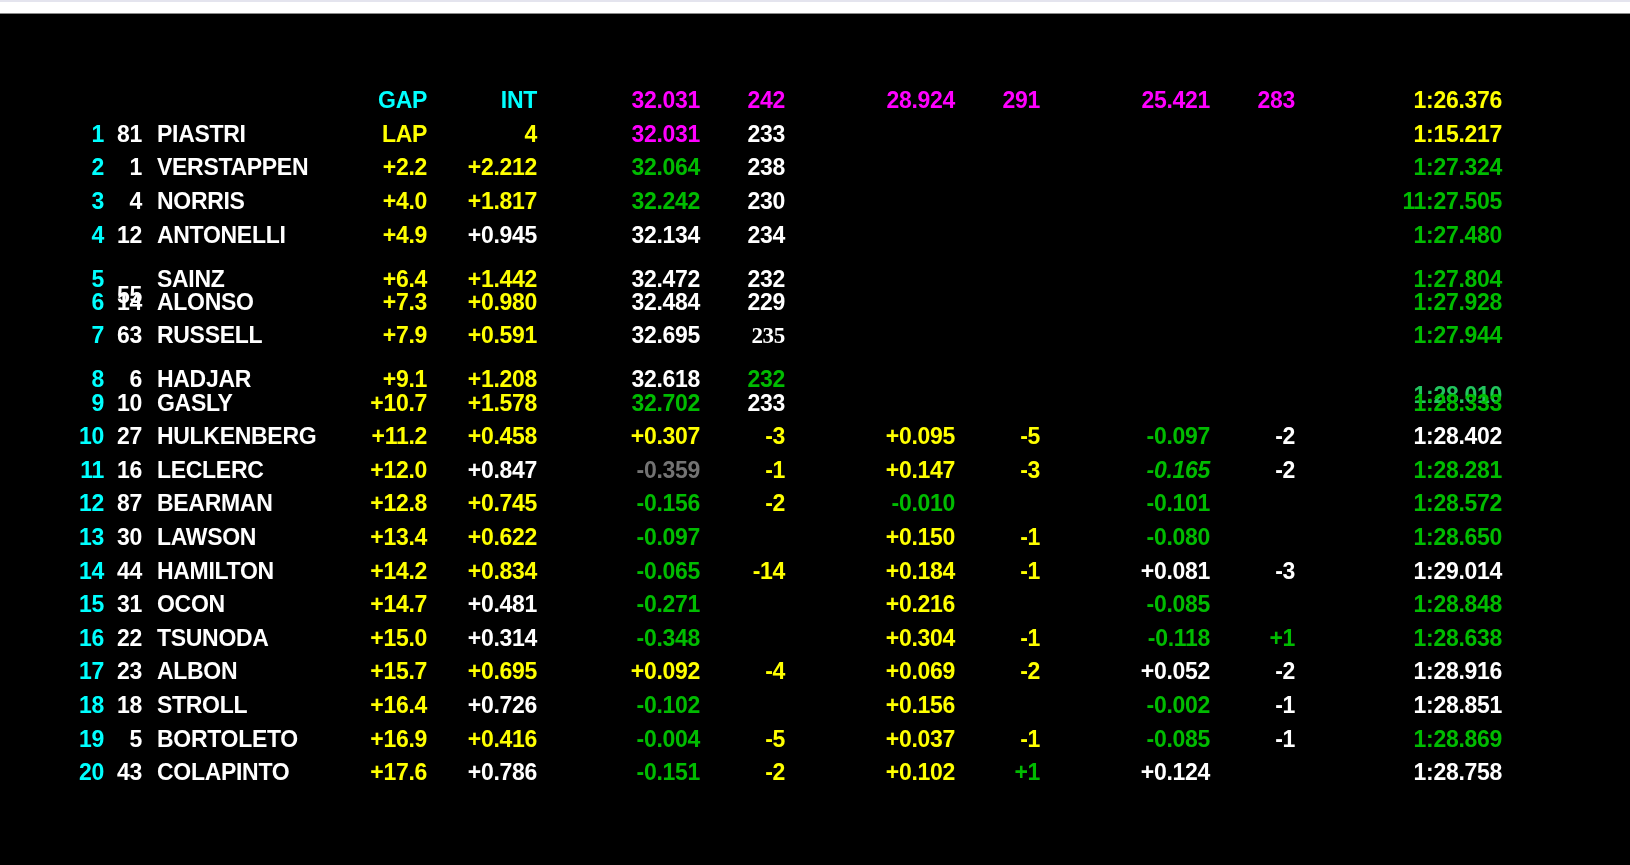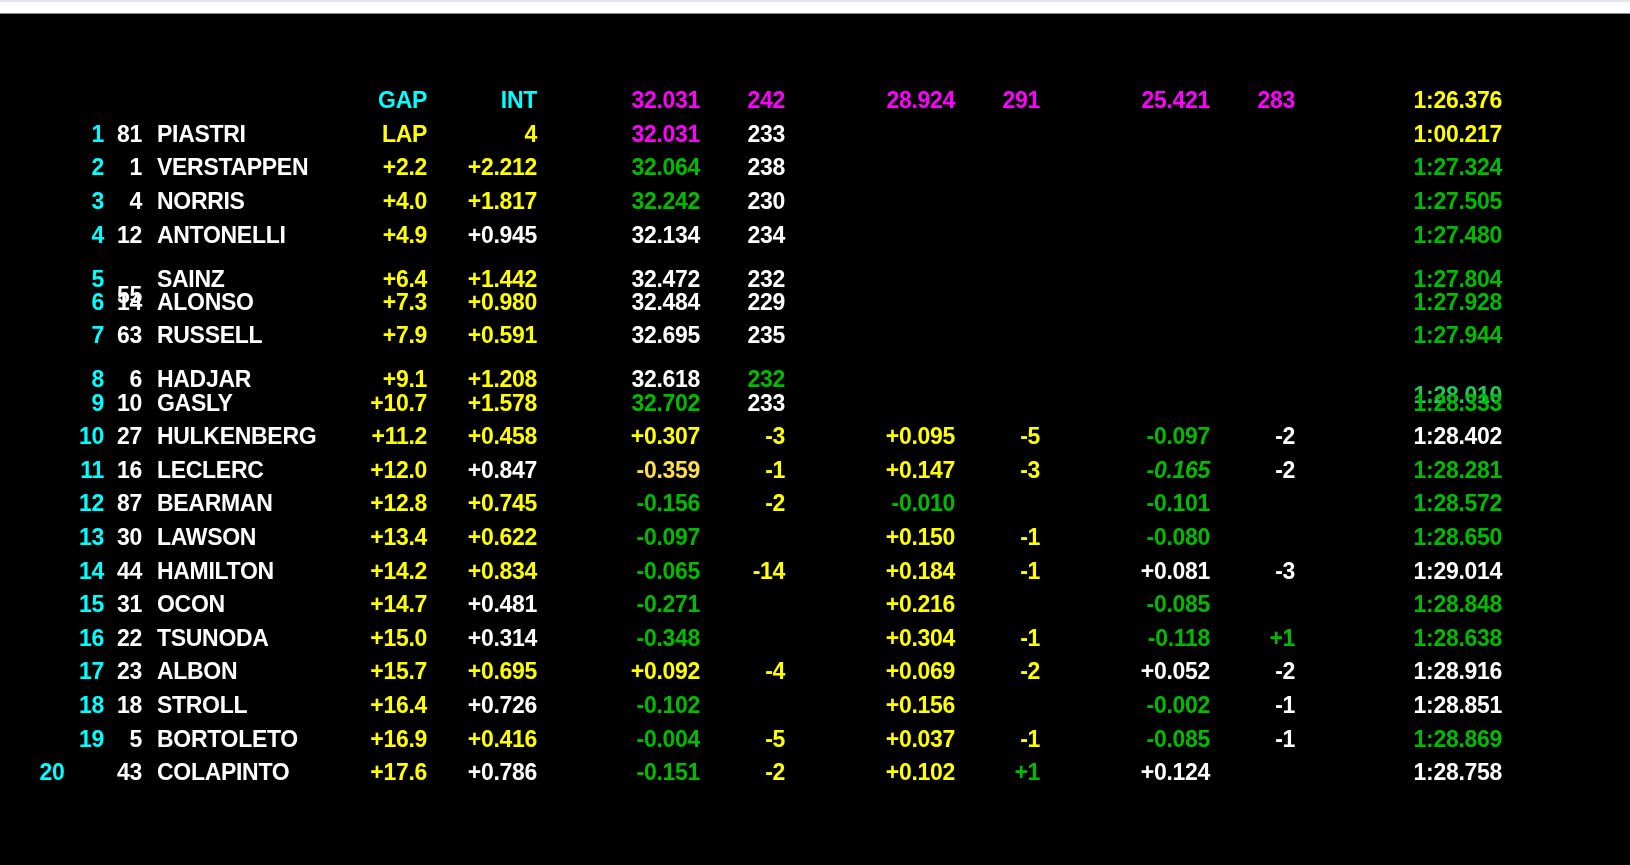--- a/index.html
+++ b/index.html
@@ -78,21 +78,21 @@
     <span class="cell" style="color: rgb(255, 255, 255);">81</span>
     <span class="cell name" style="color: rgb(255, 255, 255);">PIASTRI</span>
     <span class="cell" style="color: rgb(255, 255, 0);">LAP</span>
     <span class="cell" style="color: rgb(255, 255, 0);">4</span>
     <span class="cell" style="color: rgb(255, 0, 255);">32.031</span>
     <span class="cell" style="color: rgb(255, 255, 255);">233</span>
     <span class="cell" style="color: rgb(255, 255, 255);"></span>
     <span class="cell" style="color: rgb(255, 255, 255);"></span>
     <span class="cell" style="color: rgb(255, 255, 255);"></span>
     <span class="cell" style="color: rgb(255, 255, 255);"></span>
-    <span class="cell" style="color: rgb(255, 255, 0);">1:00.217</span>
+    <span class="cell" style="color: rgb(255, 255, 0);">1:15.217</span>
   </div>
       <div class="row">
     <span class="cell" style="color: rgb(0, 255, 255);">2</span>
     <span class="cell" style="color: rgb(255, 255, 255);">1</span>
     <span class="cell name" style="color: rgb(255, 255, 255);">VERSTAPPEN</span>
     <span class="cell" style="color: rgb(255, 255, 0);">+2.2</span>
     <span class="cell" style="color: rgb(255, 255, 0);">+2.212</span>
     <span class="cell" style="color: rgb(0, 187, 0);">32.064</span>
     <span class="cell" style="color: rgb(255, 255, 255);">238</span>
     <span class="cell" style="color: rgb(255, 255, 255);"></span>
@@ -106,21 +106,21 @@
     <span class="cell" style="color: rgb(255, 255, 255);">4</span>
     <span class="cell name" style="color: rgb(255, 255, 255);">NORRIS</span>
     <span class="cell" style="color: rgb(255, 255, 0);">+4.0</span>
     <span class="cell" style="color: rgb(255, 255, 0);">+1.817</span>
     <span class="cell" style="color: rgb(0, 187, 0);">32.242</span>
     <span class="cell" style="color: rgb(255, 255, 255);">230</span>
     <span class="cell" style="color: rgb(255, 255, 255);"></span>
     <span class="cell" style="color: rgb(255, 255, 255);"></span>
     <span class="cell" style="color: rgb(255, 255, 255);"></span>
     <span class="cell" style="color: rgb(255, 255, 255);"></span>
-    <span class="cell" style="color: rgb(0, 187, 0);">1:27.505</span>
+    <span class="cell" style="color: rgb(0, 187, 0);">11:27.505</span>
   </div>
       <div class="row">
     <span class="cell" style="color: rgb(0, 255, 255);">4</span>
     <span class="cell" style="color: rgb(255, 255, 255);">12</span>
     <span class="cell name" style="color: rgb(255, 255, 255);">ANTONELLI</span>
     <span class="cell" style="color: rgb(255, 255, 0);">+4.9</span>
     <span class="cell" style="color: rgb(255, 255, 255);">+0.945</span>
     <span class="cell" style="color: rgb(255, 255, 255);">32.134</span>
     <span class="cell" style="color: rgb(255, 255, 255);">234</span>
     <span class="cell" style="color: rgb(255, 255, 255);"></span>
@@ -157,21 +157,21 @@
     <span class="cell" style="color: rgb(255, 255, 255);"></span>
     <span class="cell" style="color: rgb(0, 187, 0);">1:27.928</span>
   </div>
       <div class="row">
     <span class="cell" style="color: rgb(0, 255, 255);">7</span>
     <span class="cell" style="color: rgb(255, 255, 255);">63</span>
     <span class="cell name" style="color: rgb(255, 255, 255);">RUSSELL</span>
     <span class="cell" style="color: rgb(255, 255, 0);">+7.9</span>
     <span class="cell" style="color: rgb(255, 255, 0);">+0.591</span>
     <span class="cell" style="color: rgb(255, 255, 255);">32.695</span>
-    <span class="cell" style="color: rgb(255, 255, 255);">235</span>
+    <span class="cell" style="color: rgb(255, 255, 255); font-family: Liberation Serif, serif;">235</span>
     <span class="cell" style="color: rgb(255, 255, 255);"></span>
     <span class="cell" style="color: rgb(255, 255, 255);"></span>
     <span class="cell" style="color: rgb(255, 255, 255);"></span>
     <span class="cell" style="color: rgb(255, 255, 255);"></span>
     <span class="cell" style="color: rgb(0, 187, 0);">1:27.944</span>
   </div>
       <div class="row">
     <span class="cell" style="color: rgb(0, 255, 255);">8</span>
     <span class="cell" style="color: rgb(255, 255, 255);">6</span>
     <span class="cell name" style="color: rgb(255, 255, 255);">HADJAR</span>
@@ -212,21 +212,21 @@
     <span class="cell" style="color: rgb(0, 187, 0);">-0.097</span>
     <span class="cell" style="color: rgb(255, 255, 255);">-2</span>
     <span class="cell" style="color: rgb(255, 255, 255);">1:28.402</span>
   </div>
       <div class="row">
     <span class="cell" style="color: rgb(0, 255, 255);">11</span>
     <span class="cell" style="color: rgb(255, 255, 255);">16</span>
     <span class="cell name" style="color: rgb(255, 255, 255);">LECLERC</span>
     <span class="cell" style="color: rgb(255, 255, 0);">+12.0</span>
     <span class="cell" style="color: rgb(255, 255, 255);">+0.847</span>
-    <span class="cell" style="color: #fde047;">-0.359</span>
+    <span class="cell" style="color: #737373;">-0.359</span>
     <span class="cell" style="color: rgb(255, 255, 0);">-1</span>
     <span class="cell" style="color: rgb(255, 255, 0);">+0.147</span>
     <span class="cell" style="color: rgb(255, 255, 0);">-3</span>
     <span class="cell" style="color: rgb(0, 187, 0); font-style: italic;">-0.165</span>
     <span class="cell" style="color: rgb(255, 255, 255);">-2</span>
     <span class="cell" style="color: rgb(0, 187, 0);">1:28.281</span>
   </div>
       <div class="row">
     <span class="cell" style="color: rgb(0, 255, 255);">12</span>
     <span class="cell" style="color: rgb(255, 255, 255);">87</span>
@@ -333,21 +333,21 @@
     <span class="cell" style="color: rgb(255, 255, 0);">+0.416</span>
     <span class="cell" style="color: rgb(0, 187, 0);">-0.004</span>
     <span class="cell" style="color: rgb(255, 255, 0);">-5</span>
     <span class="cell" style="color: rgb(255, 255, 0);">+0.037</span>
     <span class="cell" style="color: rgb(255, 255, 0);">-1</span>
     <span class="cell" style="color: rgb(0, 187, 0);">-0.085</span>
     <span class="cell" style="color: rgb(255, 255, 255);">-1</span>
     <span class="cell" style="color: rgb(0, 187, 0);">1:28.869</span>
   </div>
       <div class="row">
-    <span class="cell" style="color: rgb(0, 255, 255); text-align: center;">20</span>
+    <span class="cell" style="color: rgb(0, 255, 255);">20</span>
     <span class="cell" style="color: rgb(255, 255, 255);">43</span>
     <span class="cell name" style="color: rgb(255, 255, 255);">COLAPINTO</span>
     <span class="cell" style="color: rgb(255, 255, 0);">+17.6</span>
     <span class="cell" style="color: rgb(255, 255, 255);">+0.786</span>
     <span class="cell" style="color: rgb(0, 187, 0);">-0.151</span>
     <span class="cell" style="color: rgb(255, 255, 0);">-2</span>
     <span class="cell" style="color: rgb(255, 255, 0);">+0.102</span>
     <span class="cell" style="color: rgb(0, 187, 0);">+1</span>
     <span class="cell" style="color: rgb(255, 255, 255);">+0.124</span>
     <span class="cell" style="color: rgb(255, 255, 255);"></span>

